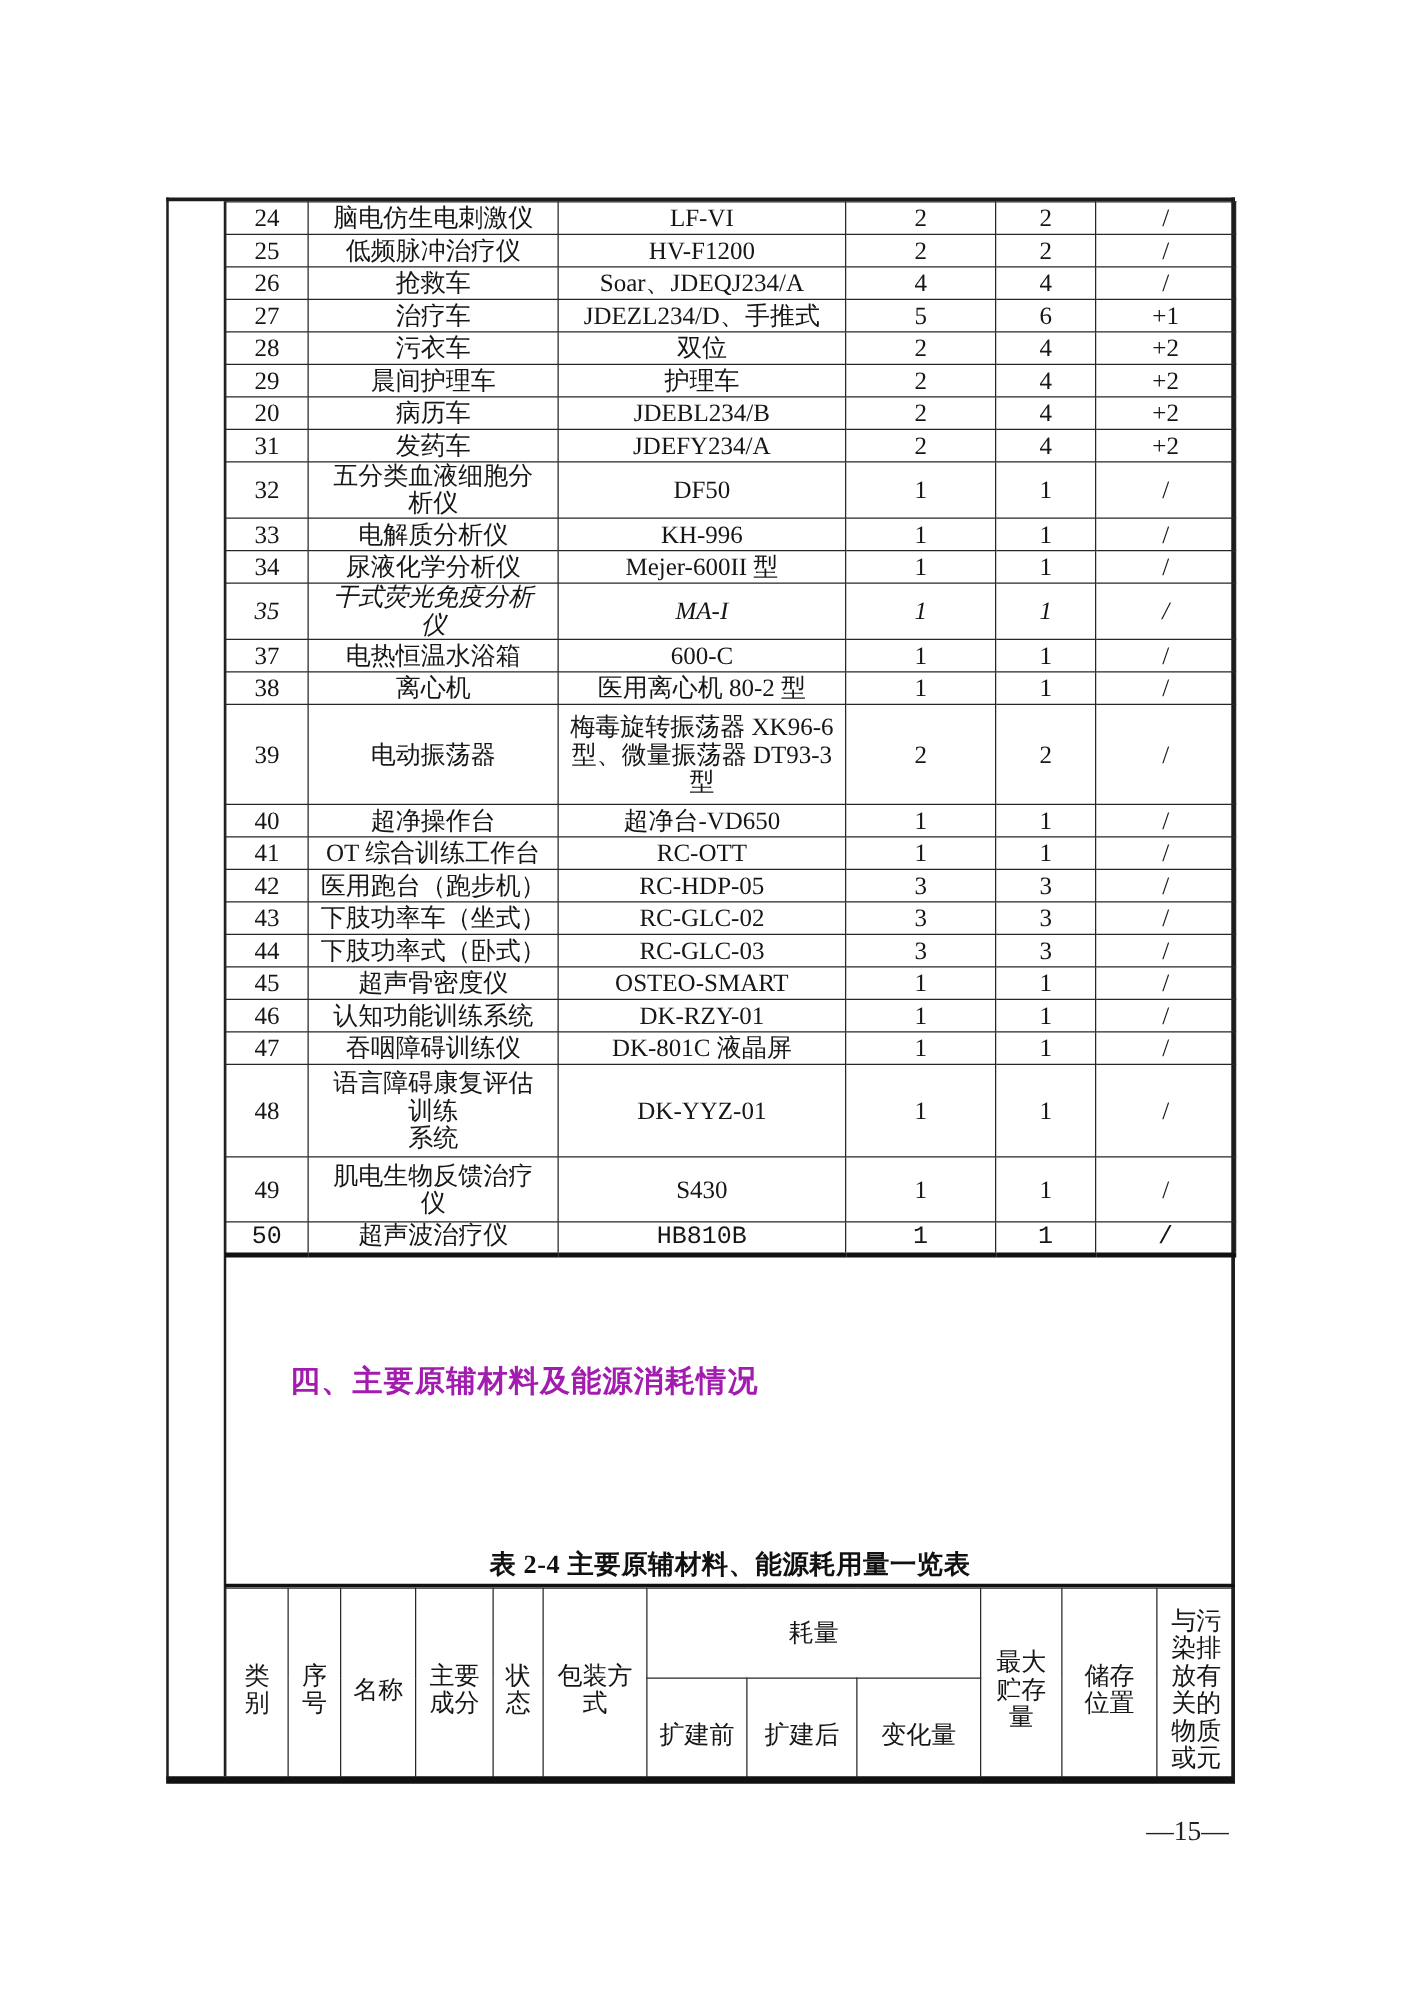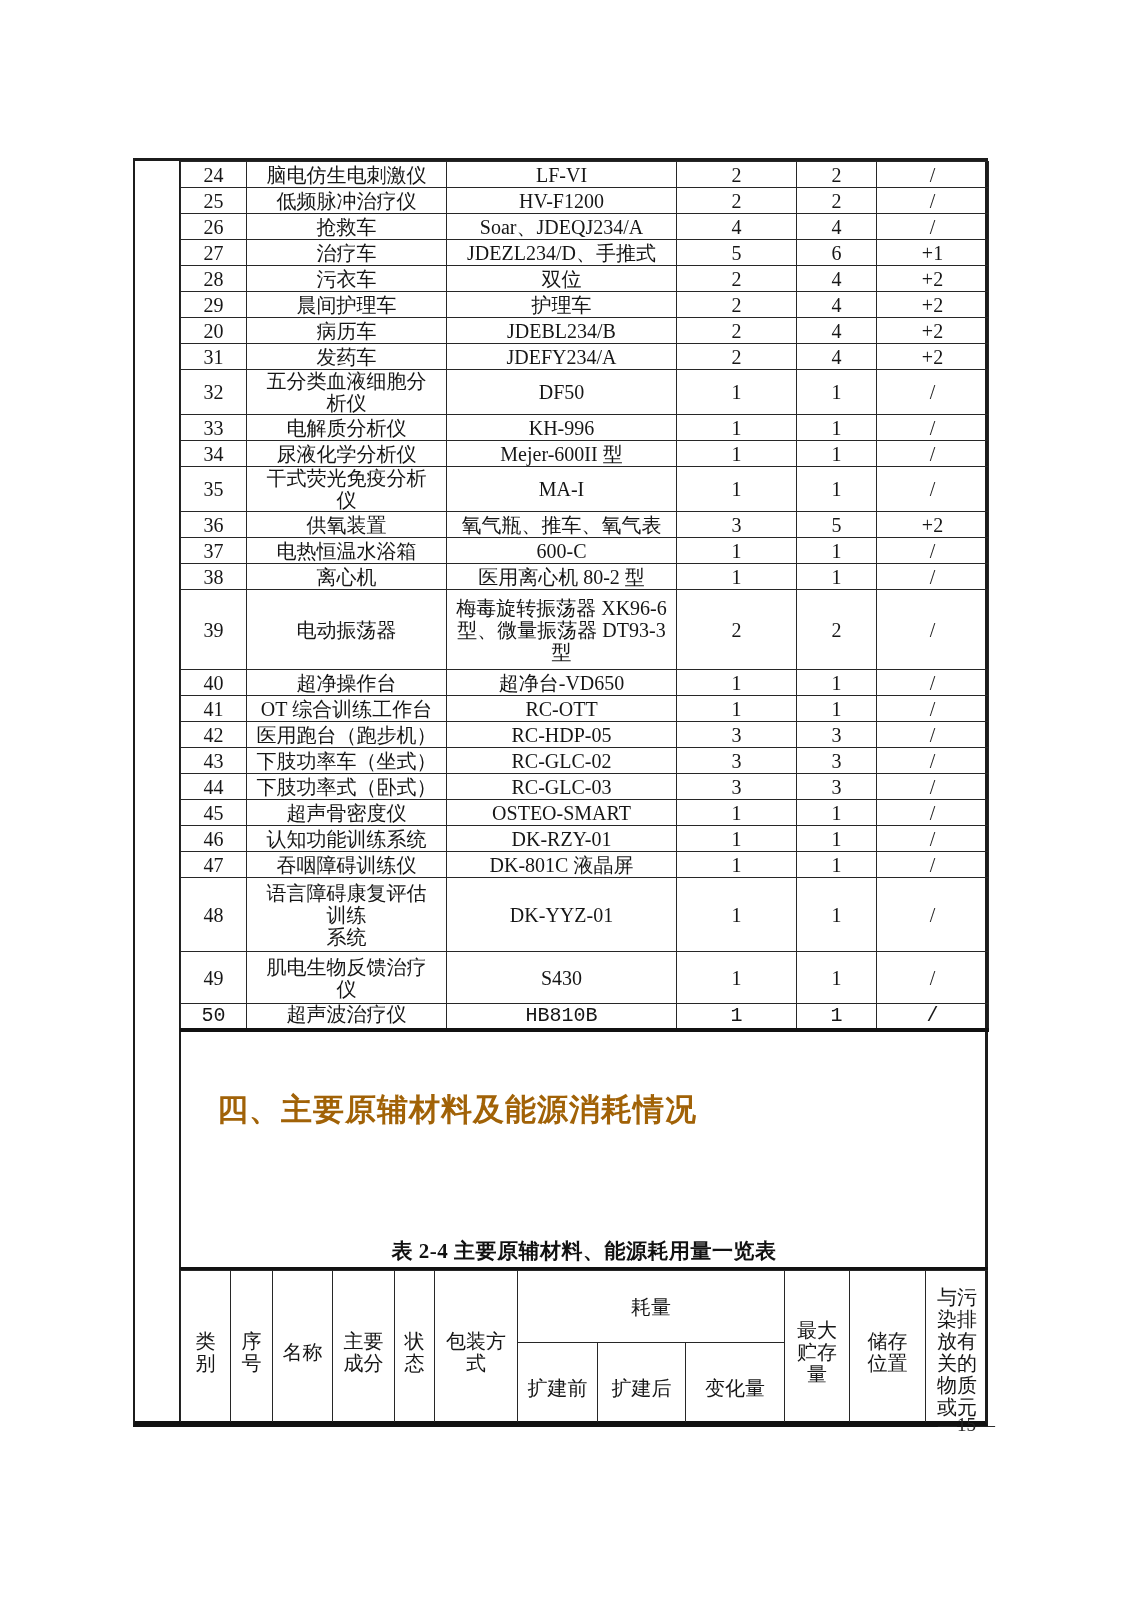--- a/index.html
+++ b/index.html
@@ -24,41 +24,41 @@
   td,th{
     border:1.5px solid #272727;
     font-size:20px;line-height:22px;font-weight:normal;
     text-align:center;vertical-align:middle;
     padding:0 2px;white-space:pre-line;overflow:hidden;
   }
   .equip-wrap table{border-top:none;}
   .equip-wrap tr:last-child td{border-bottom:4px solid #111;font-family:Liberation Mono, monospace;}
   
   .section-heading{
-    position:absolute;left:82px;top:928px;
-    font-size:31px;font-weight:bold;letter-spacing:1px;color:#a16207;
+    position:absolute;left:97px;top:928px;
+    font-size:24px;font-weight:bold;letter-spacing:1px;color:#a21caf;
     white-space:nowrap;
   }
   
   .mat-title{
     position:absolute;left:45px;top:1076px;width:808px;
     text-align:center;font-size:21px;font-weight:bold;color:#111;
     letter-spacing:0.5px;white-space:nowrap;
   }
   
   .mat-wrap{
     position:absolute;left:45px;top:1106px;width:808px;height:155px;
     box-sizing:border-box;border-top:3px solid #111;overflow:hidden;
   }
   .mat-wrap tr.r1{height:72px;}
   .mat-wrap tr.r2{height:90px;}
   
   .page-number{
-    position:absolute;left:905px;top:1414px;width:90px;
-    text-align:right;font-size:19px;color:#222;white-space:nowrap;
+    position:absolute;left:905px;top:1452px;width:90px;
+    text-align:center;font-size:22px;color:#222;white-space:nowrap;
   }
 </style>
 </head>
 <body>
 
 <div class="page-frame">
   <div class="frame-vline"></div>
 
   <div class="equip-wrap">
     <table>
@@ -153,36 +153,28 @@
             <td>/</td>
           </tr>
           <tr style="height: 26px;">
             <td>34</td>
             <td>尿液化学分析仪</td>
             <td>Mejer-600II 型</td>
             <td>1</td>
             <td>1</td>
             <td>/</td>
           </tr>
-          <tr style="height: 45px;">
+          <tr style="height: 45px; font-style: italic;">
             <td>35</td>
             <td>干式荧光免疫分析
 仪</td>
             <td>MA-I</td>
             <td>1</td>
             <td>1</td>
             <td>/</td>
-          </tr>
-          <tr style="height: 26px;">
-            <td>36</td>
-            <td>供氧装置</td>
-            <td>氧气瓶、推车、氧气表</td>
-            <td>3</td>
-            <td>5</td>
-            <td>+2</td>
           </tr>
           <tr style="height: 26px;">
             <td>37</td>
             <td>电热恒温水浴箱</td>
             <td>600-C</td>
             <td>1</td>
             <td>1</td>
             <td>/</td>
           </tr>
           <tr style="height: 26px; margin-top: 48px;">

